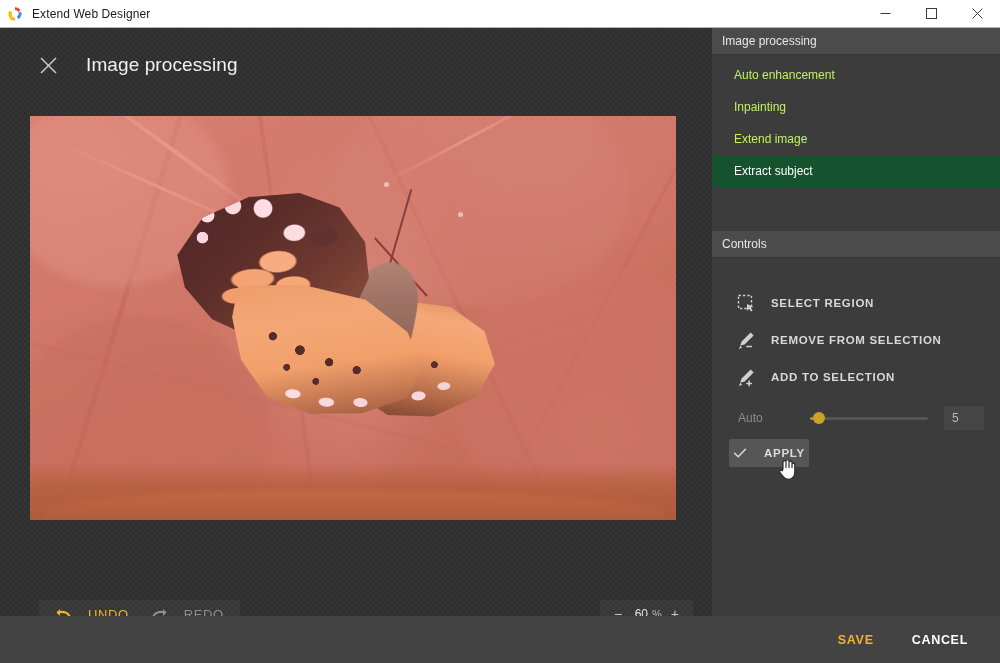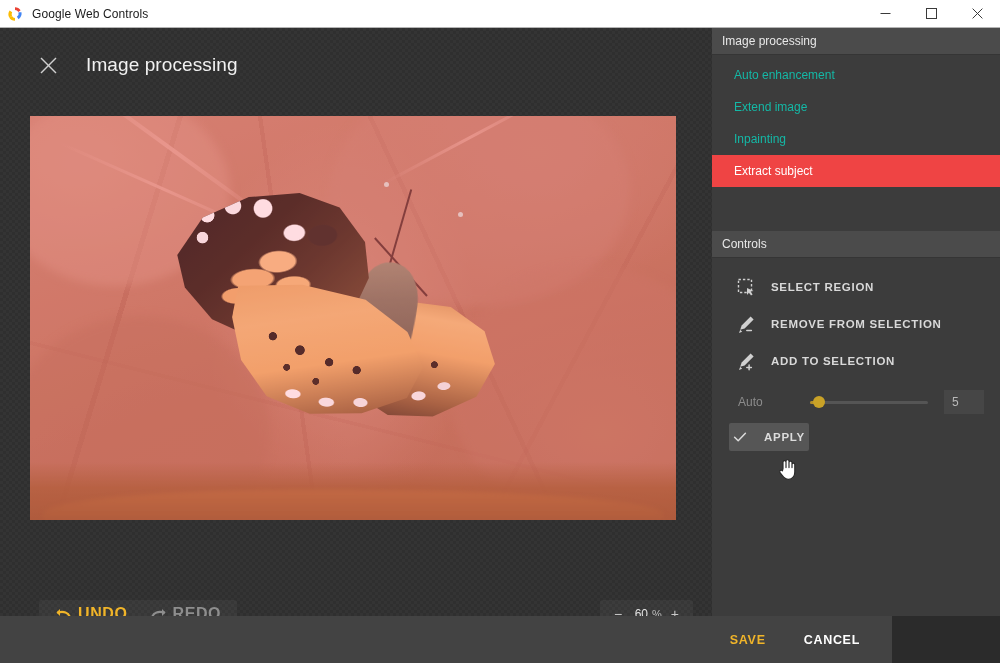--- a/index.html
+++ b/index.html
@@ -308,24 +308,24 @@
   }
   .pill-undo { left: 39px; top: 32px; padding: 0 12px; }
   .pill-zoom { left: 600px; top: 32px; padding: 0 8px; }
   .tool-btn {
     display: flex;
     align-items: center;
     height: 28px;
     padding: 0 4px;
   }
   .tool-lbl {
-    font-size: 16px;
-    font-weight: bold;
+    font-size: 13px;
+    font-weight: normal;
     letter-spacing: 0.6px;
-    margin-left: 6px;
+    margin-left: 16px;
   }
   .lbl-on { color: #f0b429; }
   .lbl-off { color: #8e8e8e; }
   .zoom-btn {
     width: 20px; height: 24px;
     display: flex; align-items: center; justify-content: center;
     color: #c9c9c9;
     font-size: 14px;
     line-height: 1;
   }
@@ -365,30 +365,30 @@
   .menu-list { padding: 4px 0 0 0; }
   .menu-item {
     height: 32px;
     display: flex;
     align-items: center;
     padding-left: 22px;
     box-sizing: border-box;
   }
   .menu-item span {
     font-size: 12px;
-    color: #14b8a6;
+    color: #bef264;
   }
   .menu-item.selected {
-    background: #ef4444;
+    background: #14532d;
     text-align: center;
   }
   .menu-item.selected span { color: #ffffff; }
   .menu-pad { height: 44px; }
 
-  .ctrl-body { padding-top: 10px; }
+  .ctrl-body { padding-top: 26px; }
   .ctrl-row {
     height: 37px;
     display: flex;
     align-items: center;
     padding-left: 22px;
     box-sizing: border-box;
   }
   .ctrl-ico {
     width: 24px; height: 24px;
     display: flex; align-items: center; justify-content: center;
@@ -474,21 +474,21 @@
     font-weight: bold;
     letter-spacing: 0.7px;
     color: #dcdcdc;
     margin-left: 17px;
   }
 
   
   .footer {
     position: absolute;
     left: 0; top: 616px;
-    width: 892px;
+    width: 1000px;
     height: 47px;
     background: #434343;
     display: flex;
     align-items: center;
     justify-content: flex-end;
   }
   .foot-btn {
     font-size: 12.5px;
     font-weight: bold;
     letter-spacing: 0.7px;
@@ -514,21 +514,21 @@
   <div class="titlebar">
     <div class="tb-logo">
       <svg width="18" height="18" viewBox="0 0 18 18">
         <path d="M9 2.3A6.7 6.7 0 0 1 14.6 5.3l-2.2 1.7A4 4 0 0 0 9 5.1z" fill="#ea4335"></path>
         <path d="M3.2 12.5A6.7 6.7 0 0 1 3.6 5.6l2.6 1.7a4 4 0 0 0-.2 3.6z" fill="#fbbc05"></path>
         <path d="M9 15.7a6.7 6.7 0 0 1-5.8-3.2l2.8-1.6A4 4 0 0 0 9 12.9z" fill="#fbbc05"></path>
         <path d="M15.5 7.3c.5 2.6-.6 5.4-2.9 6.9l-1.7-2.5a4 4 0 0 0 1.6-4.4z" fill="#4285f4"></path>
         <circle cx="9" cy="9" r="2.3" fill="#ffffff"></circle>
       </svg>
     </div>
-    <div class="tb-title">Google Web Controls</div>
+    <div class="tb-title">Extend Web Designer</div>
     <div class="tb-spacer"></div>
     <div class="winbtn">
       <svg width="11" height="11" viewBox="0 0 11 11">
           <line x1="0.5" y1="5.5" x2="10.5" y2="5.5" stroke="#3a3a3a" stroke-width="1"></line>
         </svg>
     </div>
     <div class="winbtn">
       <svg width="11" height="11" viewBox="0 0 11 11">
           <rect x="0.5" y="0.5" width="10" height="10" fill="none" stroke="#3a3a3a" stroke-width="1"></rect>
         </svg>
@@ -621,24 +621,24 @@
 
     <div class="sec-head">
       <span>Image processing</span>
     </div>
 
     <div class="menu-list">
       <div class="menu-item">
         <span>Auto enhancement</span>
       </div>
       <div class="menu-item">
+        <span>Inpainting</span>
+      </div>
+      <div class="menu-item">
         <span>Extend image</span>
-      </div>
-      <div class="menu-item">
-        <span>Inpainting</span>
       </div>
       <div class="menu-item selected">
         <span>Extract subject</span>
       </div>
       <div class="menu-pad"></div>
     </div>
 
     <div class="sec-head">
       <span>Controls</span>
     </div>

